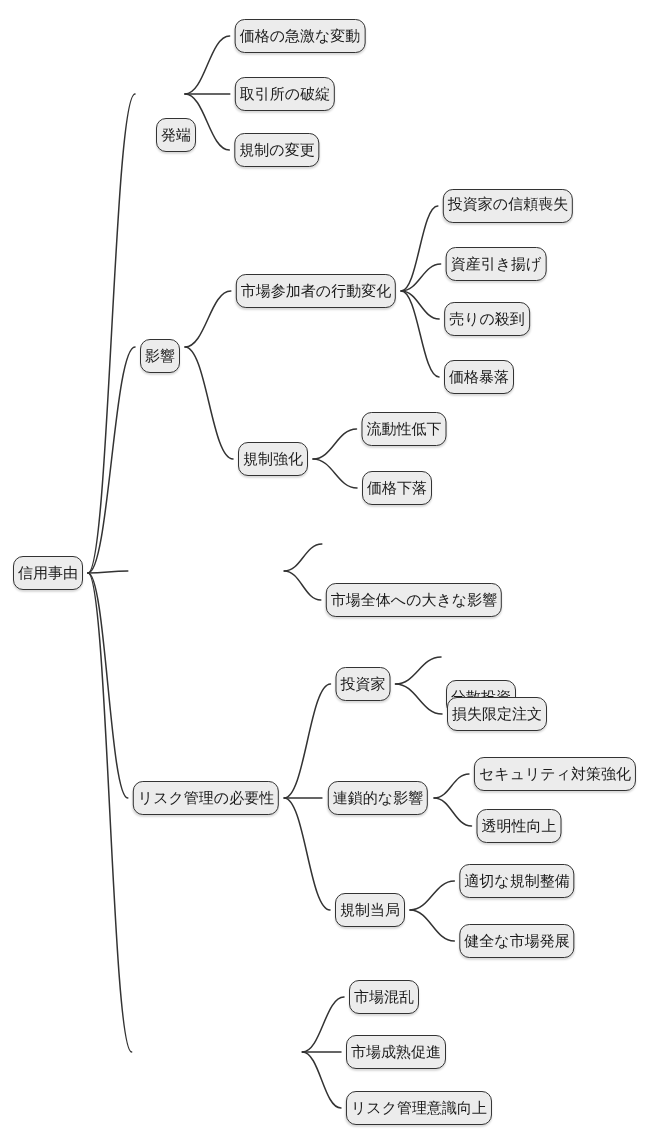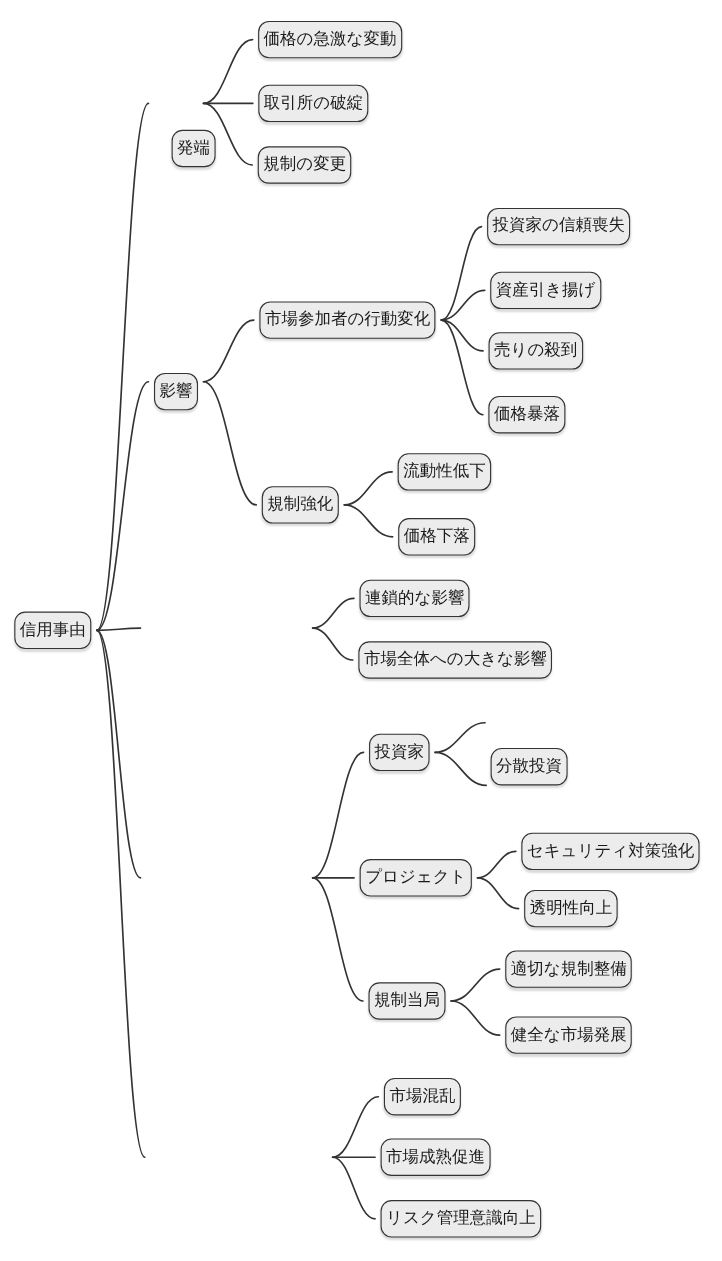--- a/index.html
+++ b/index.html
@@ -84,25 +84,26 @@
     <div class="node" style="left: 277px; top: 150px;">規制の変更</div>
     <div class="node" style="left: 160px; top: 356px;">影響</div>
     <div class="node" style="left: 316px; top: 291px;">市場参加者の行動変化</div>
     <div class="node" style="left: 508px; top: 206px; font-family: Liberation Mono, monospace;">投資家の信頼喪失</div>
     <div class="node" style="left: 496px; top: 264px;">資産引き揚げ</div>
     <div class="node" style="left: 487px; top: 319px;">売りの殺到</div>
     <div class="node" style="left: 479px; top: 377px;">価格暴落</div>
     <div class="node" style="left: 273px; top: 459px;">規制強化</div>
     <div class="node" style="left: 404px; top: 429px;">流動性低下</div>
     <div class="node" style="left: 397px; top: 488px;">価格下落</div>
-    <div class="node" style="left: 377px; top: 544px;">連鎖的な影響</div>
     <div class="node" style="left: 414px; top: 600px;">市場全体への大きな影響</div>
+    <div class="node" style="left: 206px; top: 798px;">リスク管理の必要性</div>
     <div class="node" style="left: 363px; top: 684px;">投資家</div>
     <div class="node" style="left: 481px; top: 657px; margin-top: 40px;">分散投資</div>
-    <div class="node" style="left: 378px; top: 798px;">プロジェクト</div>
+    <div class="node" style="left: 497px; top: 714px;">損失限定注文</div>
+    <div class="node" style="left: 378px; top: 798px;">連鎖的な影響</div>
     <div class="node" style="left: 555px; top: 774px;">セキュリティ対策強化</div>
     <div class="node" style="left: 519px; top: 826px;">透明性向上</div>
     <div class="node" style="left: 370px; top: 910px; border-radius: 10px;">規制当局</div>
     <div class="node" style="left: 517px; top: 881px;">適切な規制整備</div>
     <div class="node" style="left: 517px; top: 941px;">健全な市場発展</div>
     <div class="node" style="left: 384px; top: 997px;">市場混乱</div>
     <div class="node" style="left: 396px; top: 1052px;">市場成熟促進</div>
     <div class="node" style="left: 419px; top: 1108px;">リスク管理意識向上</div>
   </div>
 

